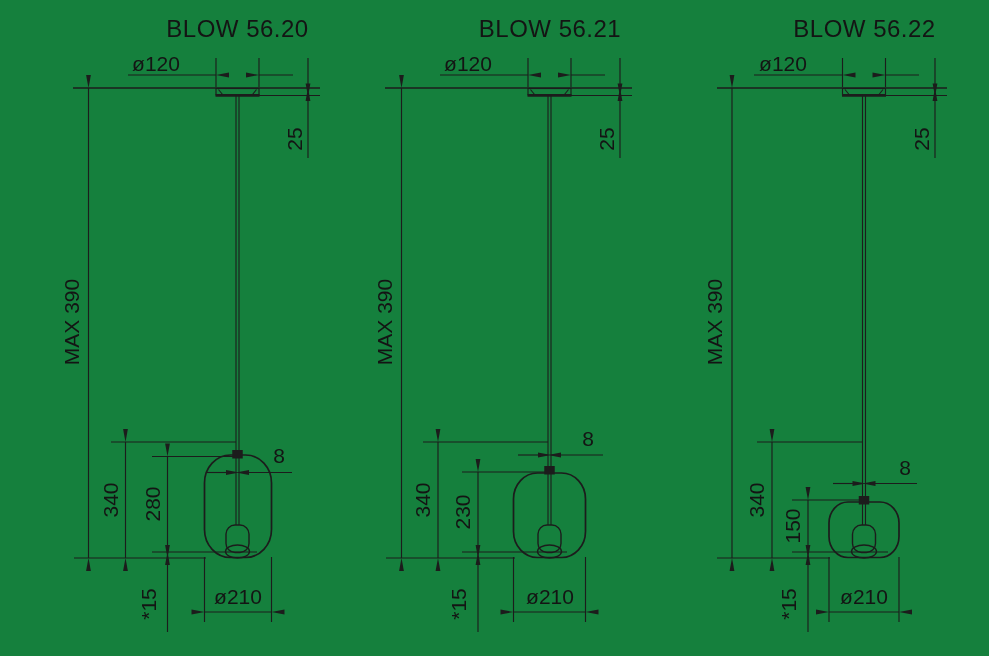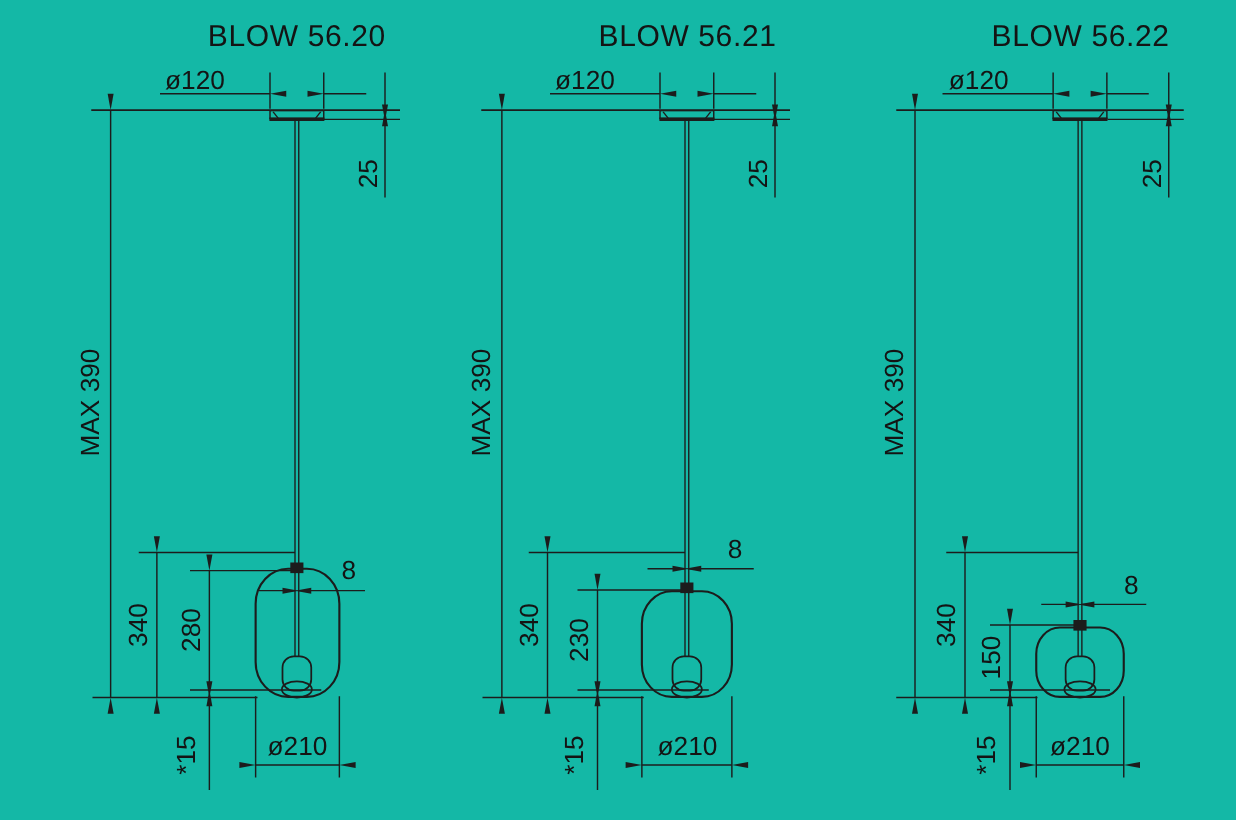--- a/index.html
+++ b/index.html
@@ -1,16 +1,16 @@
 <!DOCTYPE html>
 <html><head>
 <meta charset="utf-8">
 <style>
   html,body{margin:0;padding:0;background:#ffffff;}
-  .stage{position:relative;width:989px;height:656px;background:#14b8a6;overflow:hidden;}
+  .stage{position:relative;width:989px;height:656px;background:#15803d;overflow:hidden;}
   svg{display:block;}
   svg text{font-family:"Liberation Sans","DejaVu Sans",sans-serif;fill:#141414;}
   .ttl{font-size:24px;letter-spacing:0.5px;}
   .lbl{font-size:21px;}
   .obj{stroke:#1c1c1c;stroke-width:1.7;fill:none;}
   .objthin{stroke:#1c1c1c;stroke-width:1.4;fill:none;}
   .dim{stroke:#1c1c1c;stroke-width:1.15;fill:none;}
   .fillblk{fill:#1c1c1c;stroke:none;}
   .thick{stroke:#1c1c1c;stroke-width:2.8;fill:none;}
   .stem{stroke:#1c1c1c;stroke-width:1.1;fill:none;}

